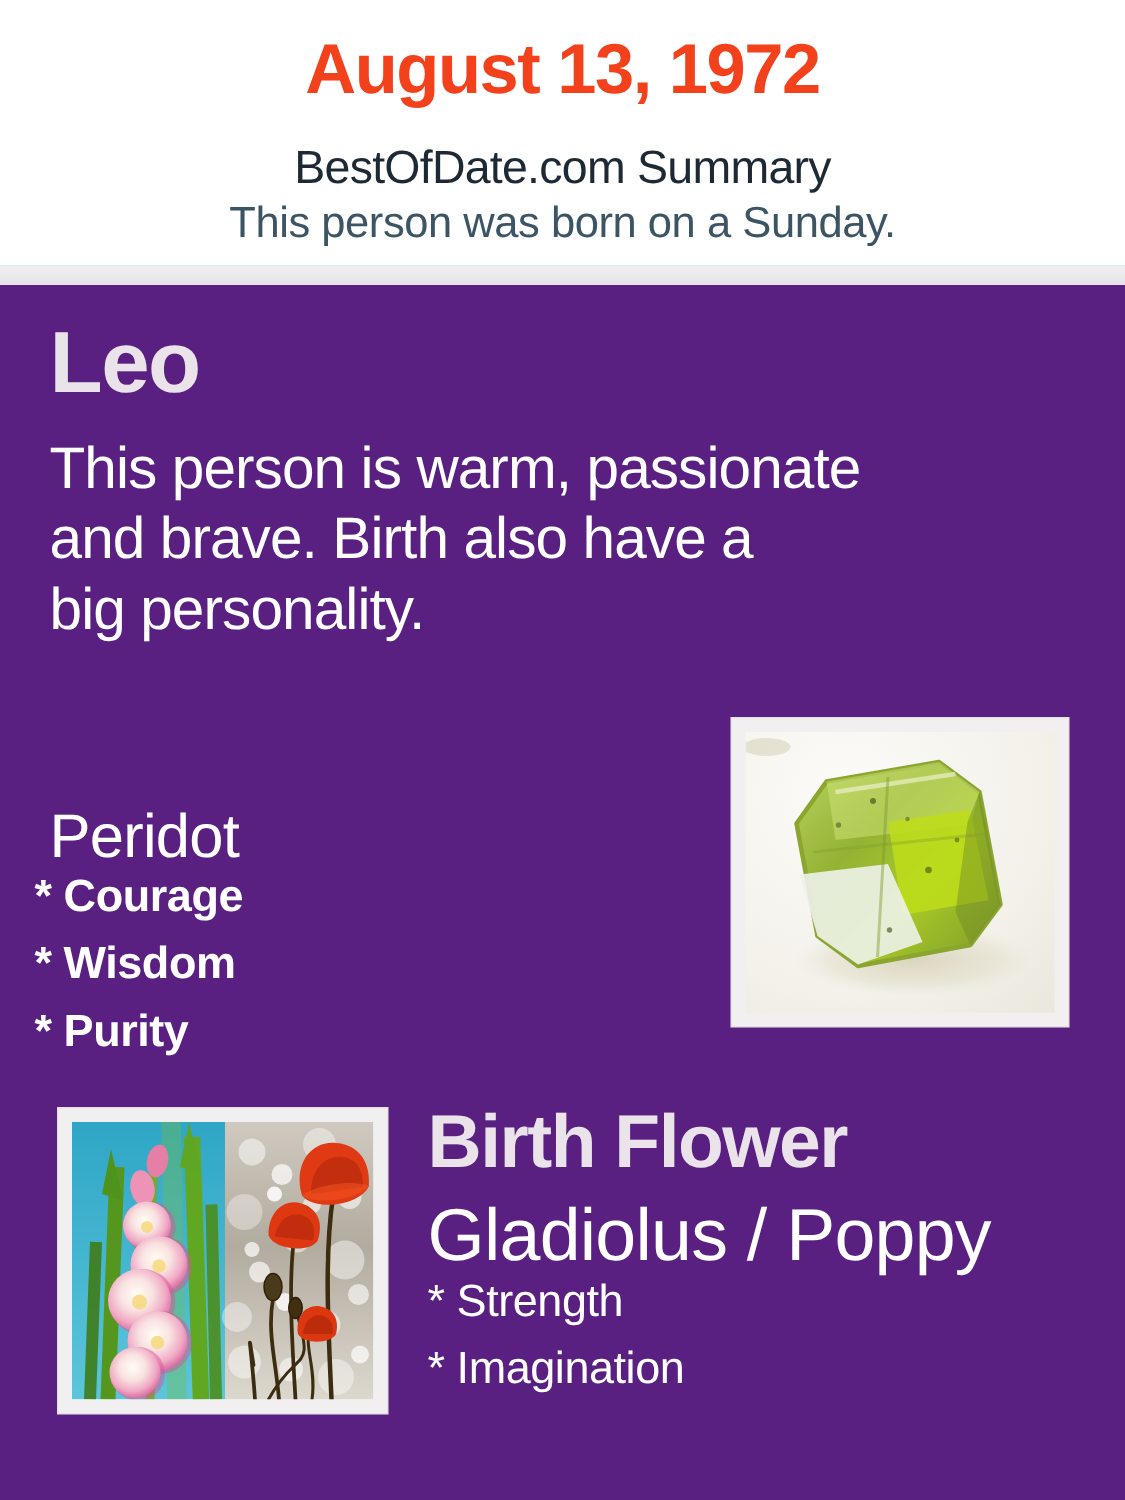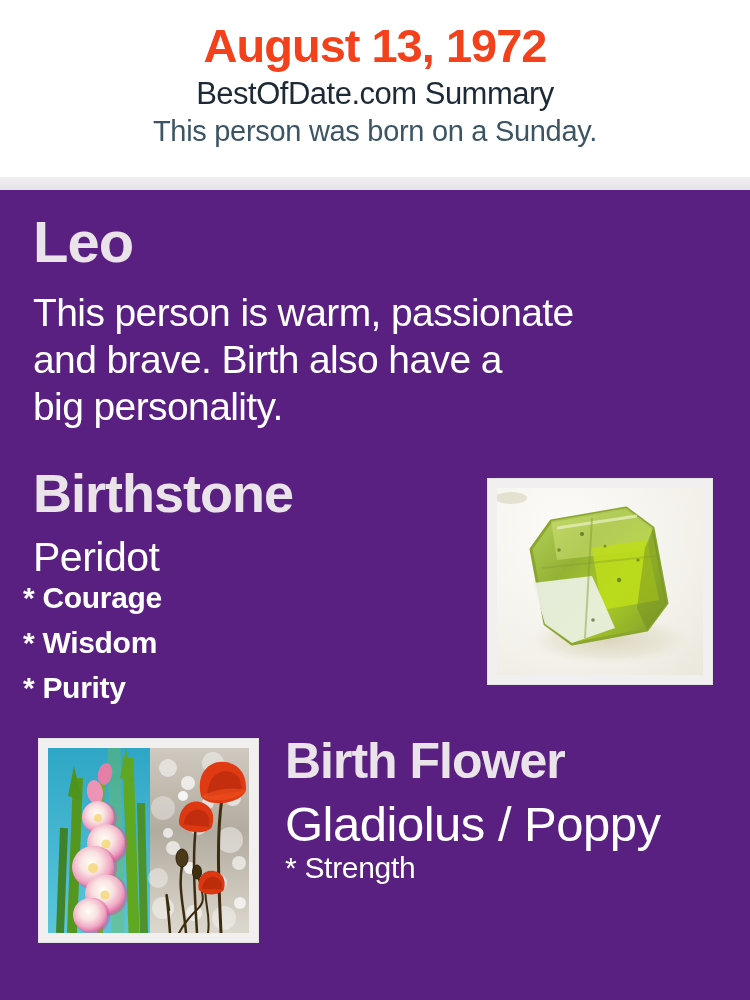--- a/index.html
+++ b/index.html
@@ -18,21 +18,21 @@
   .header{
     position:absolute;left:0;top:0;width:750px;height:177px;
     background:#ffffff;text-align:center;
   }
   .date-title{
     margin:0;padding-top:20px;
     font-size:47px;line-height:1.12;font-weight:bold;
     color:#F2411B;letter-spacing:-1px;
   }
   .site-summary{
-    margin:4px 0 0 0;
+    margin:22px 0 0 0;
     font-size:31px;line-height:1.1;font-weight:400;
     color:#1D2935;letter-spacing:-0.5px;
   }
   .born-line{
     margin:5px 0 0 0;
     font-size:29px;line-height:1.1;font-weight:400;
     color:#3C5565;letter-spacing:-0.3px;
   }
   .divider-band{
     position:absolute;left:0;top:177px;width:750px;height:13px;
@@ -97,21 +97,20 @@
   </div>
   <div class="divider-band"></div>
 
   <div class="main">
 
     <div class="zodiac-sign">Leo</div>
     <div class="zodiac-desc">This person is warm, passionate
 and brave. Birth also have a
 big personality.</div>
 
-    <div class="section-title birthstone-title">Birthstone</div>
     <div class="section-name birthstone-name">Peridot</div>
     <div class="trait-list birthstone-traits">
       <div class="trait-item">* Courage</div>
       <div class="trait-item">* Wisdom</div>
       <div class="trait-item">* Purity</div>
     </div>
 
     <div class="photo-frame gem-frame">
       <div class="photo-inner gem-inner">
         <svg viewBox="0 0 206 187">
@@ -249,16 +248,17 @@
             </g>
           </g>
         </svg>
       </div>
     </div>
 
     <div class="section-title birthflower-title">Birth Flower</div>
     <div class="section-name birthflower-name">Gladiolus / Poppy</div>
     <div class="trait-list birthflower-traits">
       <div class="trait-item">* Strength</div>
+      <div class="trait-item">* Imagination</div>
     </div>
 
   </div>
 </div>
 
 </body></html>

